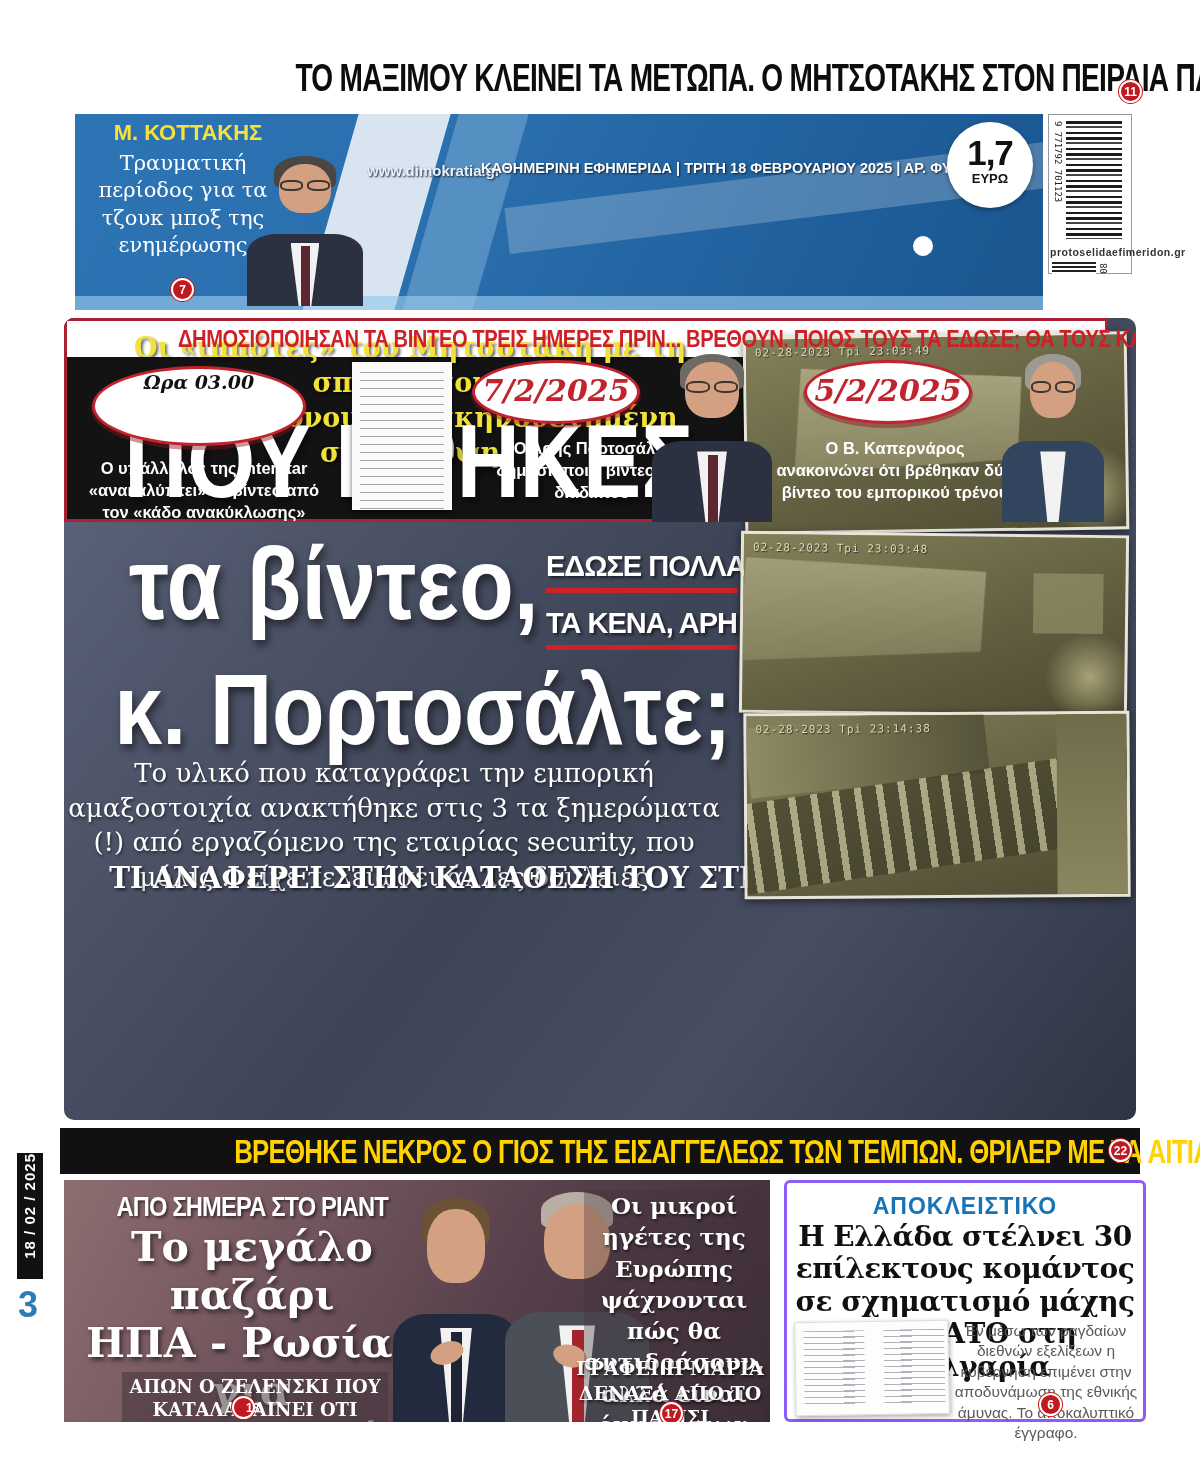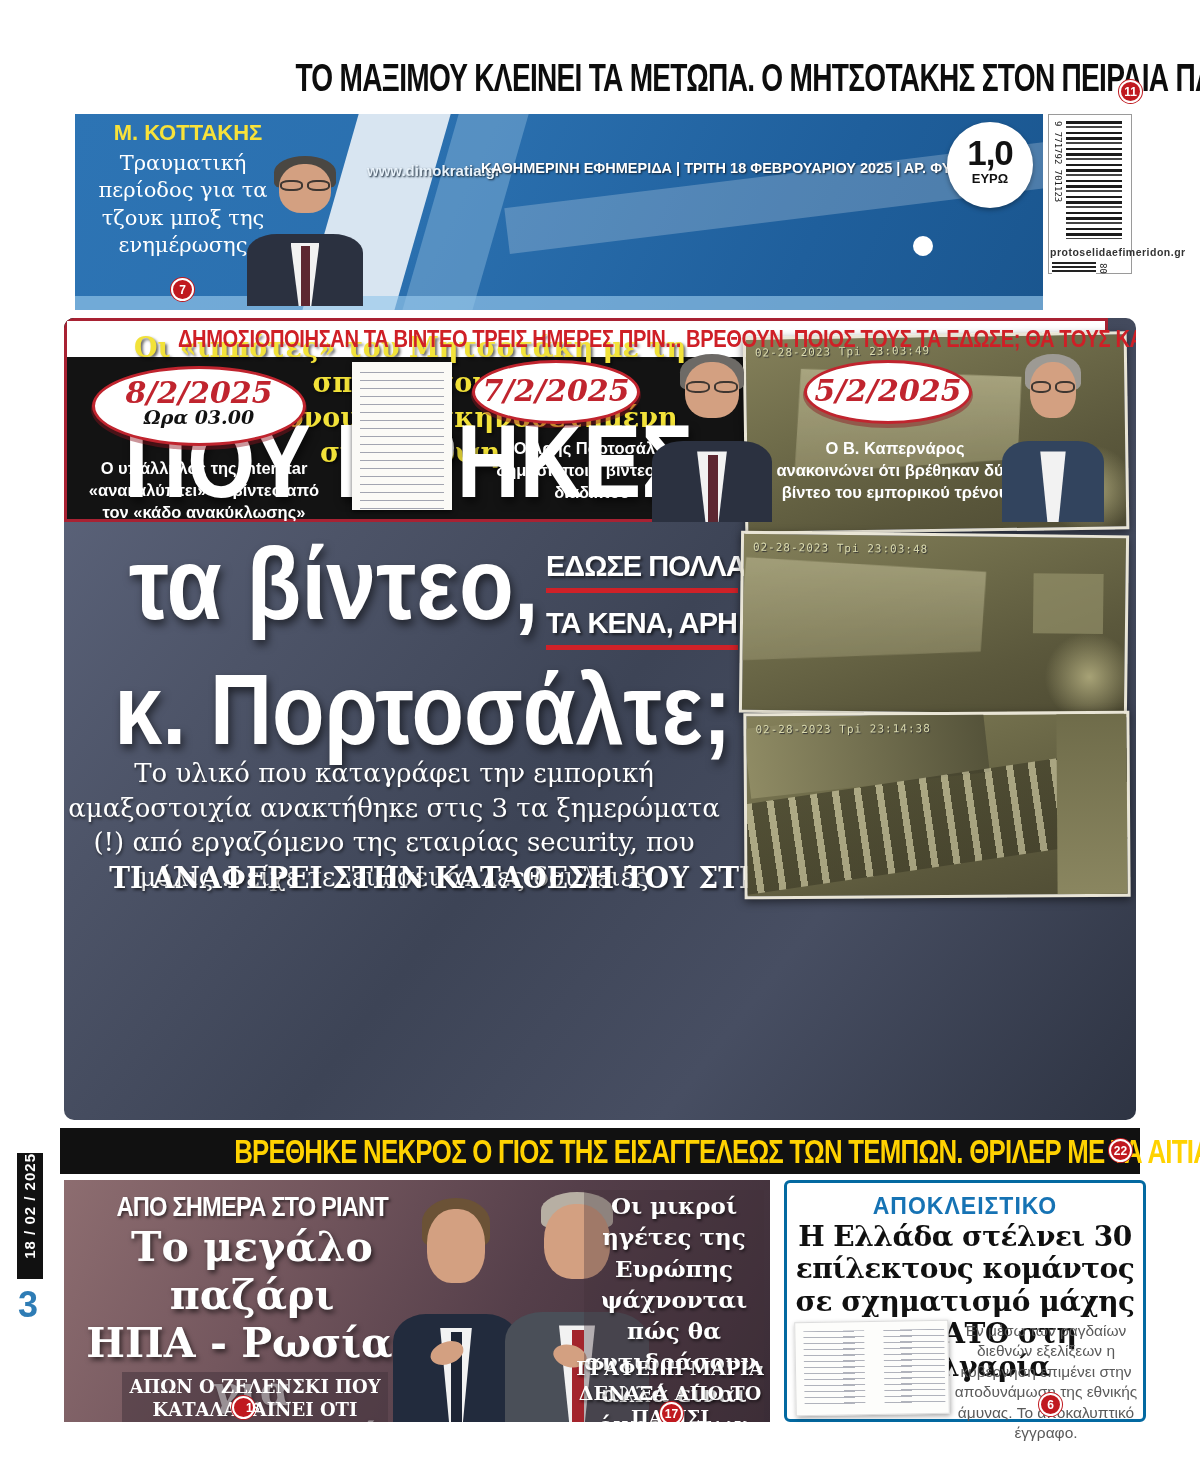--- a/index.html
+++ b/index.html
@@ -153,21 +153,21 @@
   #scholz .hand{left:34%;bottom:24%;transform:rotate(15deg);}
   #bm-quote{left:520px;top:10px;width:180px;text-align:center;color:#fff;font-weight:bold;
             font-size:23px;line-height:1.36;background:rgba(66,50,58,.35);
             text-shadow:1px 2px 3px rgba(0,0,0,.6);}
   #bm-byline{left:506px;top:176px;width:200px;text-align:center;color:#fff;font-weight:bold;
              font-size:19px;line-height:1.3;text-shadow:1px 2px 3px rgba(0,0,0,.6);}
   #bl-box .badge.b17{position:absolute;left:596px;top:222px;}
 
   
   #br-box{left:784px;top:1180px;width:362px;height:242px;box-sizing:border-box;background:#fff;
-          border:3px solid #0369a1;border-radius:6px;}
+          border:3px solid #8b5cf6;border-radius:6px;}
   #br-tag{left:0;top:10px;width:100%;text-align:center;color:#1673b4;font-weight:800;font-size:23px;letter-spacing:1px;}
   #br-headline{left:6px;top:38px;width:344px;text-align:center;color:#101010;font-weight:800;
                font-size:28px;line-height:1.16;letter-spacing:-0.5px;}
   #doc2{left:8px;top:138px;width:152px;height:92px;background:#fdfdfb;box-shadow:1px 2px 5px rgba(0,0,0,.35);
         border:1px solid #ddd;transform:rotate(-1deg);
         background-image:repeating-linear-gradient(180deg,rgba(100,105,125,.5) 0 1.2px,transparent 1.2px 6px),
                          repeating-linear-gradient(180deg,rgba(100,105,125,.5) 0 1.2px,transparent 1.2px 6px);
         background-size:40% 80%,40% 80%;background-position:8px 8px,88px 8px;background-repeat:no-repeat,no-repeat;}
   #br-body{left:166px;top:138px;width:186px;text-align:center;color:#5a5a5a;font-size:15.5px;line-height:1.32;}
   #br-box .badge{position:absolute;left:252px;top:210px;}
@@ -222,21 +222,21 @@
         <div class="torso"></div>
         <div class="shirt"></div>
         <div class="tie"></div>
       </div>
     </div>
 
     <div id="mh-site" class="abs">www.dimokratia.gr</div>
     <div id="mh-dateline" class="abs">ΚΑΘΗΜΕΡΙΝΗ ΕΦΗΜΕΡΙΔΑ | ΤΡΙΤΗ 18 ΦΕΒΡΟΥΑΡΙΟΥ 2025 | ΑΡ. ΦΥΛ. 4.183</div>
 
     <div id="mh-price" class="abs">
-      <span class="amt">1,0</span>
+      <span class="amt">1,7</span>
       <span class="cur">ΕΥΡΩ</span>
     </div>
     <div id="mh-dot" class="abs"></div>
   </div>
 
   <div id="bc-panel" class="abs">
     <div id="bc-row">
       <span id="bc-num">9 771792 701123</span>
       <div id="bc-bars"></div>
     </div>
@@ -294,21 +294,20 @@
       <div class="wall"></div>
       <span class="ts">02-28-2023 Tpi 23:14:38</span>
     </div>
 
     <div id="panel">
       <div id="panel-banner">
         <span class="scale nowrap" style="transform:scaleX(0.84);">ΔΗΜΟΣΙΟΠΟΙΗΣΑΝ ΤΑ ΒΙΝΤΕΟ ΤΡΕΙΣ ΗΜΕΡΕΣ ΠΡΙΝ... ΒΡΕΘΟΥΝ. ΠΟΙΟΣ ΤΟΥΣ ΤΑ ΕΔΩΣΕ; ΘΑ ΤΟΥΣ ΚΑΛΕΣΕΙ ΕΙΣΑΓΓΕΛΕΑΣ;</span>
       </div>
 
       <div id="oval1" class="oval">
-        <div class="dt serif">8/2/2025</div>
         <div class="tm serif">Ωρα 03.00</div>
       </div>
       <div id="cap1" class="cap">Ο υπάλληλος της Interstar «ανακαλύπτει» τα βίντεο από τον «κάδο ανακύκλωσης»</div>
       <div id="doc1"></div>
 
       <div id="oval2" class="oval">
         <div class="dt serif">7/2/2025</div>
       </div>
       <div id="cap2" class="cap">Ο Αρης Πορτοσάλτε δημοσιοποιεί βίντεο στο διαδίκτυο</div>
       <div id="portrait2" class="person">

